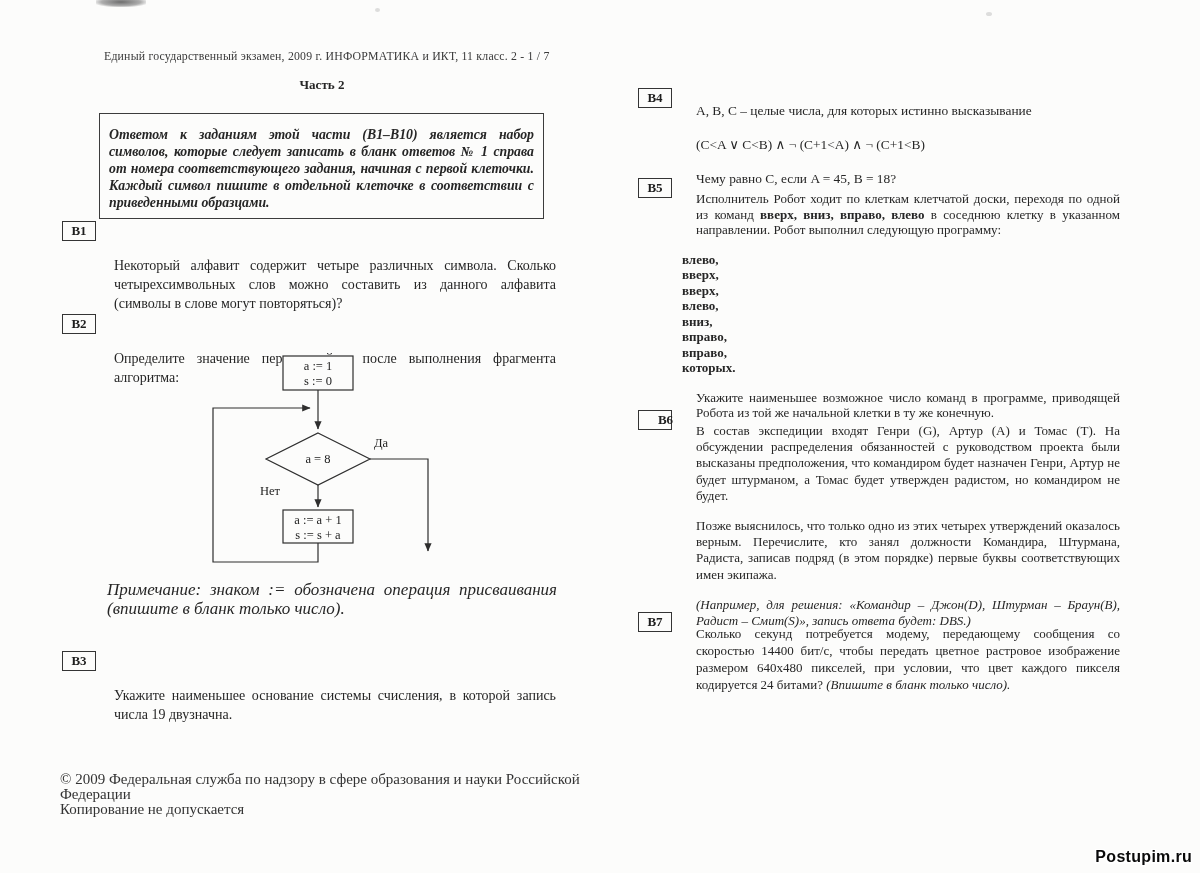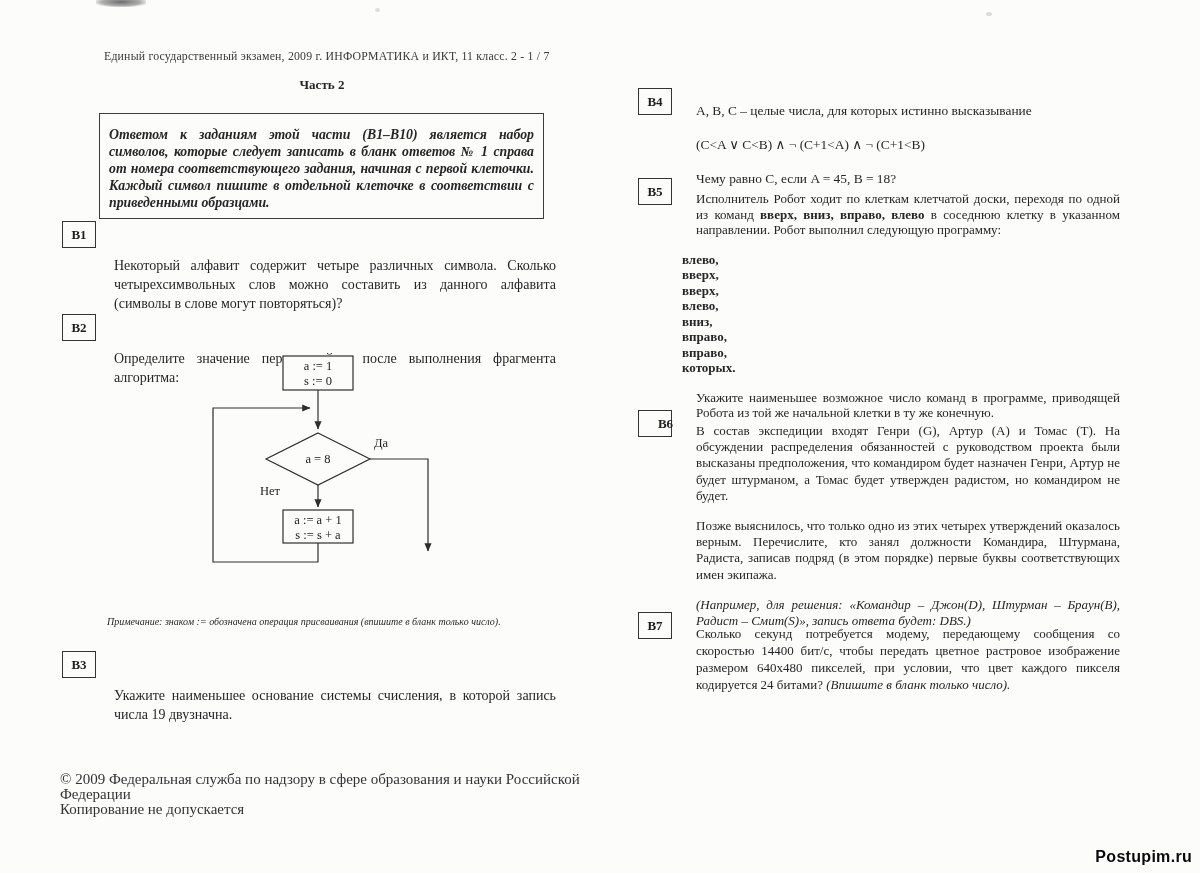--- a/index.html
+++ b/index.html
@@ -14,33 +14,33 @@
   .hdr{font-size:11.8px;color:#3a3a3a;white-space:nowrap;letter-spacing:.2px;}
   .part-title{font-weight:bold;font-size:13px;text-align:center;}
   
   .instr-box{
     border:1.5px solid #3c3c3c;box-sizing:border-box;
     padding:12px 9px 7px 9px;background:transparent;
   }
   .instr-box p{margin:0;font-weight:bold;font-style:italic;font-size:13.8px;line-height:17px;text-align:justify;}
   
   .qlabel{
-    width:34px;height:27px;border:1.5px solid #343434;box-sizing:border-box;
+    width:34px;height:20px;border:1.5px solid #343434;box-sizing:border-box;
     display:flex;align-items:center;justify-content:center;
     font-weight:bold;font-size:13px;background:transparent;color:#1e1e1e;
   }
   
   .qtext{font-size:14px;line-height:19px;text-align:justify;margin-top:36px;}
   .qtext p{margin:0;}
   .rcol{font-size:13px;line-height:16.5px;text-align:justify;}
   .rcol p{margin:14px;}
   .b4-lines{line-height:20px;text-align:left;font-size:13.4px;}
   .prog b{display:block;font-size:13px;line-height:15.5px;}
   .it{font-style:italic;}
-  .note{font-style:italic;font-size:10px;line-height:19px;text-align:justify;margin-top:32px;}
+  .note{font-style:italic;font-size:17px;line-height:19px;text-align:justify;}
   
   .footer{text-align:left;font-size:15px;color:#333;line-height:15px;}
   
   .fc-svg text{font-family:"Liberation Serif","DejaVu Serif",serif;font-size:12.5px;fill:#222;}
   .fc-shape{fill:#fcfcfb;stroke:#2e2e2e;stroke-width:1.2;}
   .fc-line{fill:none;stroke:#2e2e2e;stroke-width:1.2;}
   
   .watermark{
     font-family:"Liberation Sans","DejaVu Sans",sans-serif;
     font-weight:800;font-size:16px;color:#0a0a0a;letter-spacing:.3px;

